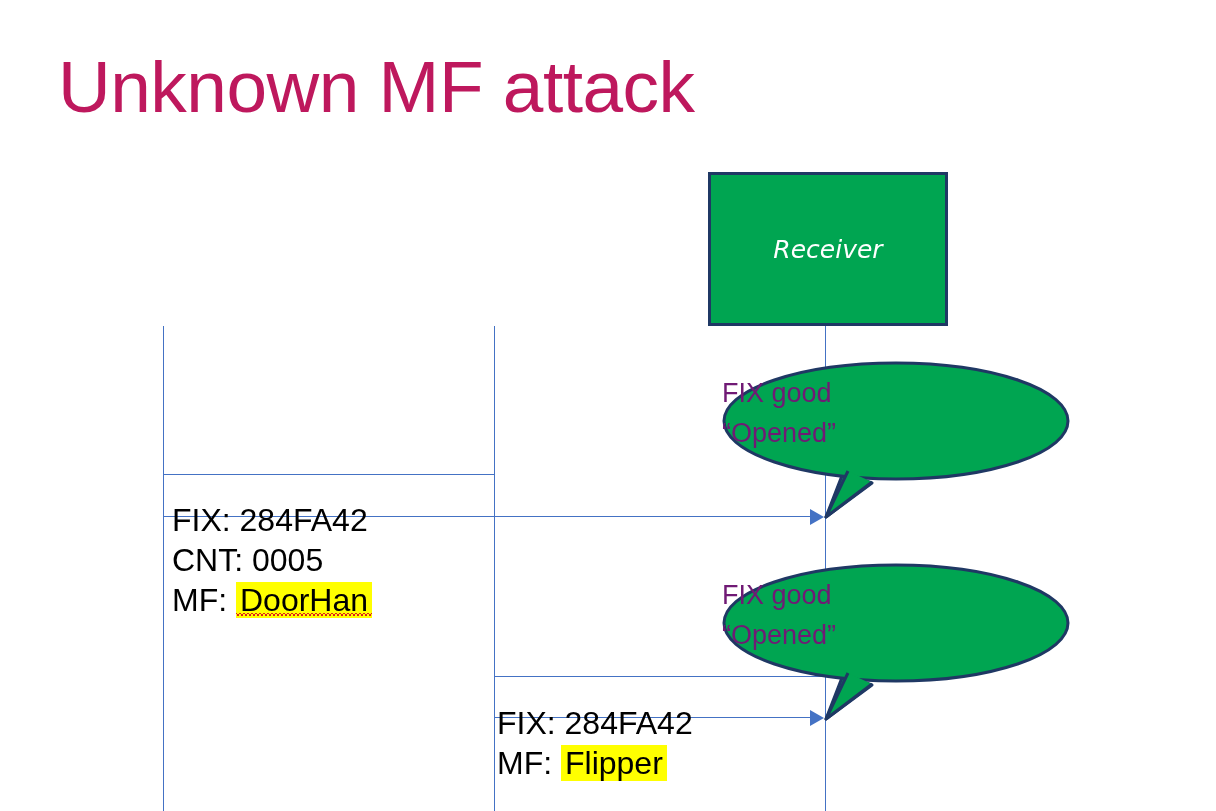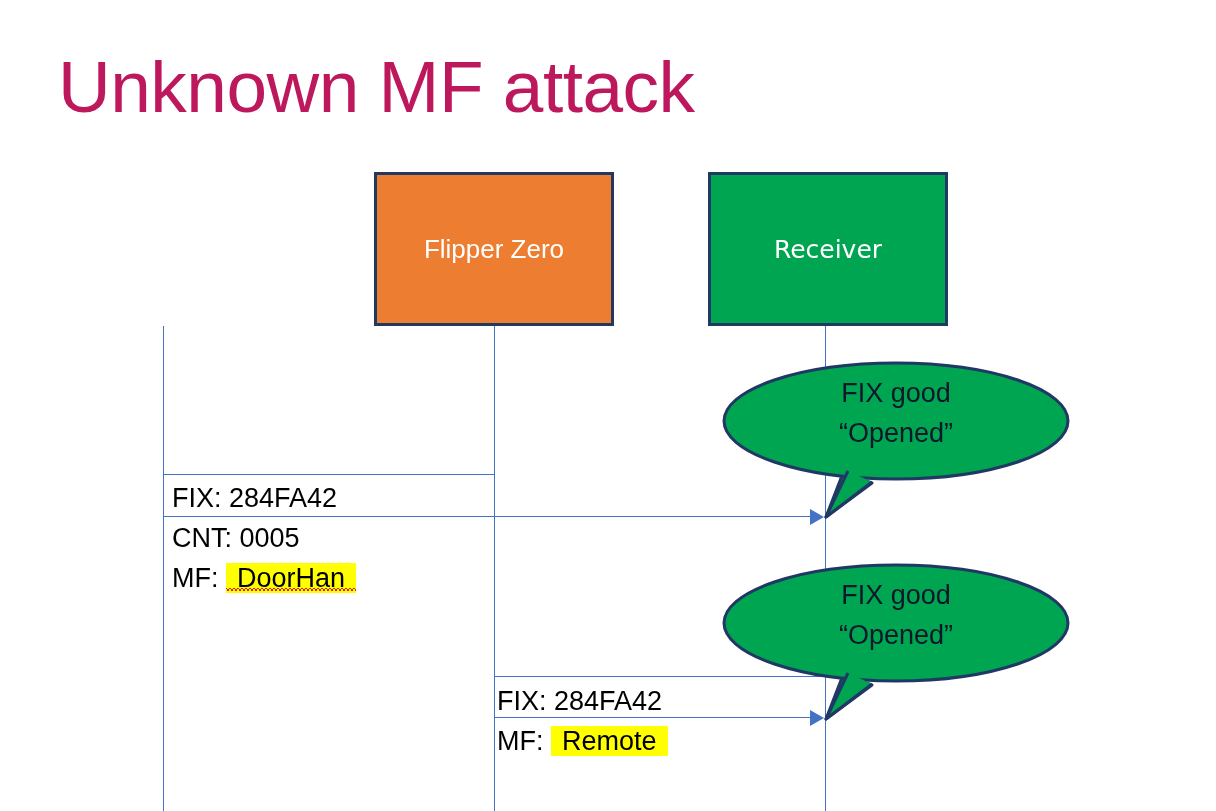--- a/index.html
+++ b/index.html
@@ -50,21 +50,21 @@
     display: flex;
     align-items: center;
     justify-content: center;
     color: #ffffff;
     font-size: 26px;
     font-weight: 400;
   }
   #box-remote   { left: 39px;  width: 250px; background: #4472C4; }
   #box-flipper  { left: 374px; width: 240px; background: #ED7D31; }
   #box-receiver { left: 708px; width: 240px; background: #00A551; }
-  #box-receiver .actor-label { font-family: "DejaVu Sans", sans-serif; font-size: 25px; }
+  #box-receiver .actor-label { font-family: "DejaVu Sans", sans-serif; font-size: 25px; font-style: italic; }
 
   
   .arrow-line {
     position: absolute;
     height: 1px;
     background: #4472C4;
   }
   .arrow-head {
     position: absolute;
     width: 0;
@@ -84,30 +84,31 @@
     height: 1px;
     background: #4472C4;
   }
   #msg1-rule-top { left: 163px; top: 474px; width: 331px; }
   #msg2-rule-top { left: 494px; top: 676px; width: 331px; }
 
   
   .msg-block {
     position: absolute;
     color: #000000;
-    font-size: 27px;
+    font-size: 32px;
     line-height: 40px;
     white-space: nowrap;
+    margin-top: 22px;
   }
   #msg-block-1 { left: 172px; top: 478px; }
   #msg-block-2 { left: 497px; top: 681px; }
 
   .hl {
     background: #FFFF00;
-    padding: 0 11px;
+    padding: 0 4px;
   }
   .squiggle {
     position: relative;
     text-decoration: none;
   }
   .squiggle::after {
     content: "";
     position: absolute;
     left: 0;
     right: 0;
@@ -129,42 +130,39 @@
   #callout-1 { left: 722px; top: 361px; }
   #callout-2 { left: 722px; top: 563px; }
 
   .callout svg { position: absolute; left: 0; top: 0; overflow: visible; }
 
   .callout-text {
     position: absolute;
     left: 0;
     top: 12px;
     width: 348px;
-    text-align: center;
-    color: #0f172a;
+    text-align: left;
+    color: #701a75;
     font-size: 27px;
     line-height: 40px;
     white-space: nowrap;
     pointer-events: none;
   }
 </style>
 </head>
 <body>
 
 <div id="slide">
 
   <div id="title">Unknown MF attack</div>
 
   <div class="lifeline" id="lifeline-remote"></div>
   <div class="lifeline" id="lifeline-flipper"></div>
   <div class="lifeline" id="lifeline-receiver"></div>
 
-  <div class="actor-box" id="box-flipper">
-    <span class="actor-label">Flipper Zero</span>
-  </div>
   <div class="actor-box" id="box-receiver">
     <span class="actor-label">Receiver</span>
   </div>
 
   <div class="msg-rule" id="msg1-rule-top"></div>
   <div class="arrow-line" id="arrow1-line"></div>
   <div class="arrow-head" id="arrow1-head"></div>
 
   <div class="msg-rule" id="msg2-rule-top"></div>
   <div class="arrow-line" id="arrow2-line"></div>
@@ -185,21 +183,21 @@
     </div>
   </div>
 
   <div class="msg-block" id="msg-block-2">
     <div>
       <span>FIX:</span>
       <span>284FA42</span>
     </div>
     <div>
       <span>MF:</span>
-      <span class="hl">Remote</span>
+      <span class="hl">Flipper</span>
     </div>
   </div>
 
   <div class="callout" id="callout-1">
     <svg width="348" height="165" viewBox="0 0 348 165">
       <path d="M 121 112 L 104 156 L 150 122 Z" fill="#00A551" stroke="#1F3864" stroke-width="3" stroke-linejoin="round"></path>
       <ellipse cx="174" cy="60" rx="172" ry="58" fill="#00A551" stroke="#1F3864" stroke-width="3"></ellipse>
       <path d="M 126 110 L 104 156 L 150 121" fill="#00A551" stroke="#1F3864" stroke-width="3" stroke-linejoin="round"></path>
     </svg>
     <div class="callout-text">

